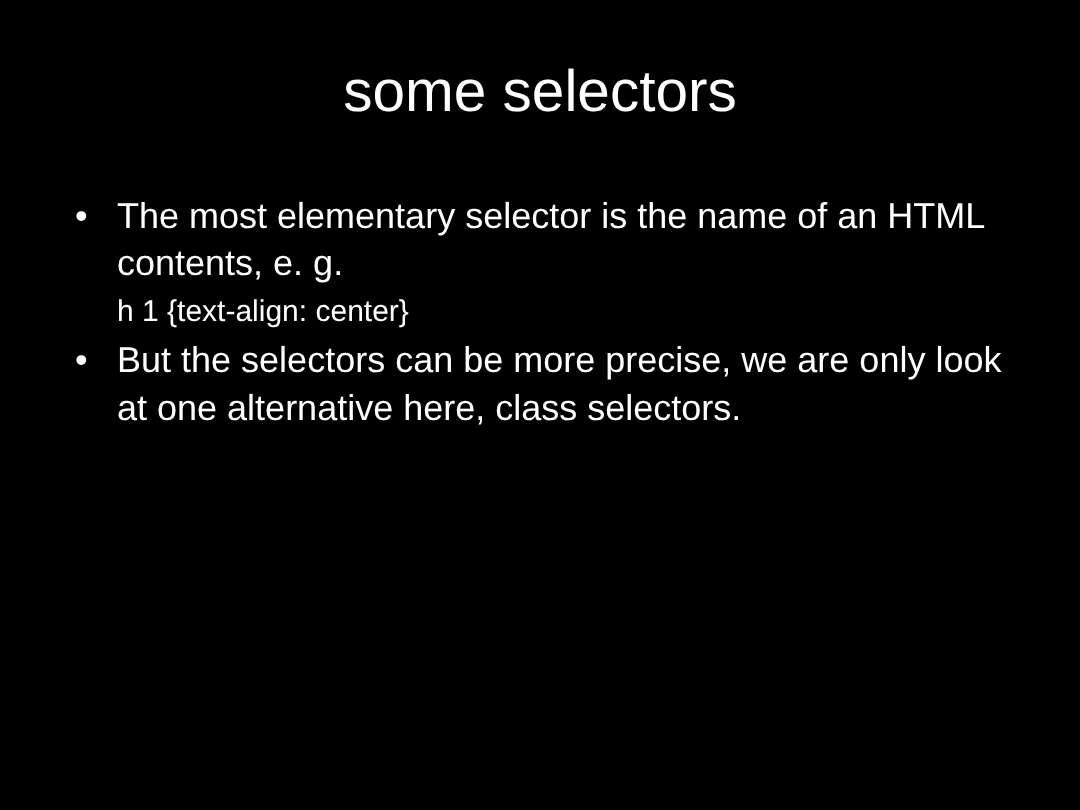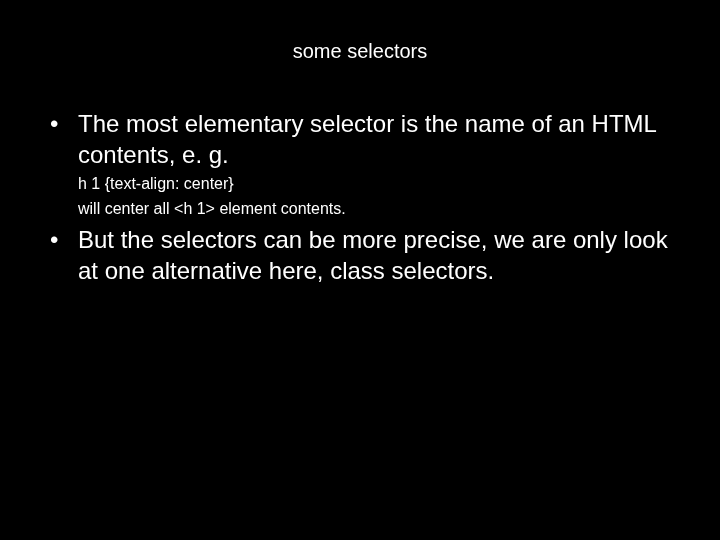--- a/index.html
+++ b/index.html
@@ -15,21 +15,21 @@
       font-family: Arial, Helvetica, sans-serif;
       overflow: hidden;
     }
     .slide {
       width: 100%;
       height: 100%;
       padding: 30px 40px;
     }
     .title {
       text-align: center;
-      font-size: 20px;
+      font-size: 39px;
       font-weight: normal;
       margin-bottom: 45px;
       margin-top: 10px;
     }
     .content {
       padding: 0 10px;
     }
     .bullet-item {
       display: flex;
       margin-bottom: 4px;
@@ -39,38 +39,37 @@
     .bullet-marker {
       flex-shrink: 0;
       width: 28px;
       text-align: left;
     }
     .bullet-text {
       flex: 1;
     }
     .indent-line {
       padding-left: 28px;
-      font-size: 16px;
+      font-size: 20px;
       line-height: 1.3;
       margin-bottom: 4px;
     }
   </style>
 </head>
 <body>
 
 <div class="slide">
   <h1 class="title">some selectors</h1>
   <div class="content">
 
     <div class="bullet-item">
       <span class="bullet-marker">•</span>
       <span class="bullet-text">The most elementary selector is the name of an HTML contents, e. g.</span>
     </div>
     <div class="indent-line">h 1 {text-align: center}</div>
-    <div class="indent-line">will center all &lt;h 1&gt; element contents.</div>
 
     <div class="bullet-item">
       <span class="bullet-marker">•</span>
       <span class="bullet-text">But the selectors can be more precise, we are only look at one alternative here, class selectors.</span>
     </div>
 
   </div>
 </div>
 
 </body></html>

